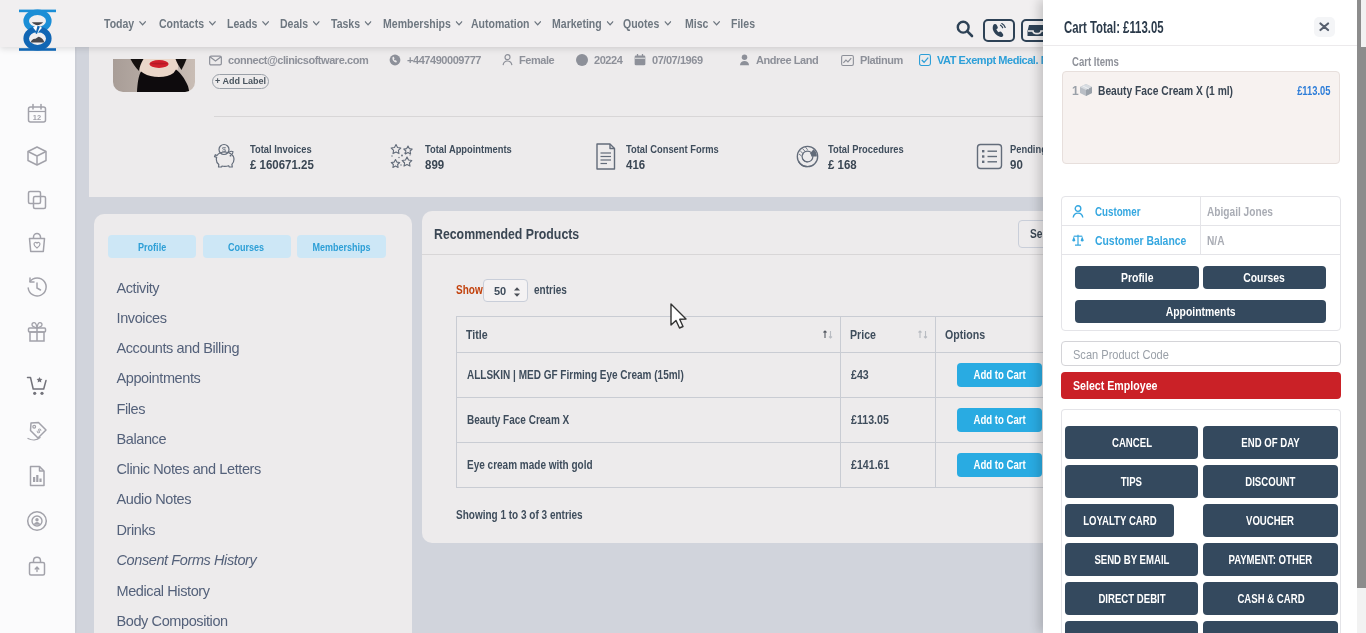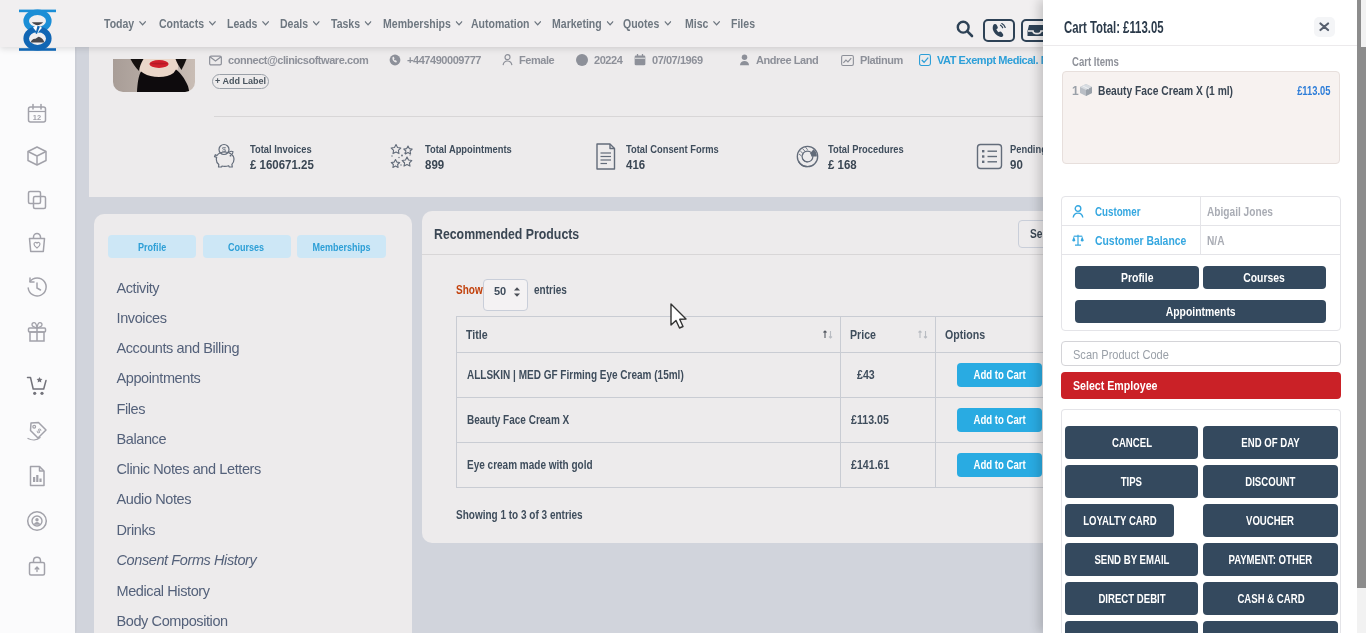--- a/index.html
+++ b/index.html
@@ -211,21 +211,21 @@
   <div class="mitem" style="top:368.5px;">Medical History</div>
   <div class="mitem" style="top:399px;">Body Composition</div>
 </div>
 <div id="prodcard">
   <div id="prodhead"></div>
   <div id="prodtitle"><span class="cx" style="transform:scaleX(.85);">Recommended Products</span></div>
   <div id="selbtn">
       <span class="cx" style="transform:scaleX(.85);">Select Columns</span>
     </div>
   <div class="abs" style="left:34px;top:72px;font-size:12.5px;font-weight:bold;color:#c2410c;"><span class="cx">Show</span></div>
-  <div class="abs" style="left:61px;top:68px;width:45px;height:32px;border:1px solid #c9ced9;border-radius:4px;background:#f4f2f3;">
+  <div class="abs" style="left:61px;top:68px;width:45px;height:23px;border:1px solid #c9ced9;border-radius:4px;background:#f4f2f3;">
     <span style="position:absolute;left:10px;top:5px;font-size:11px;color:#3f4d5c;font-weight:bold;">50</span>
     <svg style="position:absolute;right:6px;top:5.5px;width:8px;height:12px;" viewBox="0 0 8 12">
         <path d="M1 4.6 4 1.2 7 4.6z" fill="#4a4f57"></path>
         <path d="M1 7.4 4 10.8 7 7.4z" fill="#4a4f57"></path>
       </svg>
   </div>
   <div class="abs" style="left:112px;top:72px;font-size:12.5px;font-weight:bold;color:#3f4d5c;"><span class="cx">entries</span></div>
 
   <div class="abs" style="left:34px;top:105px;width:885px;height:171px;">
     <table style="border-collapse:collapse;width:885px;height:171px;table-layout:fixed;font-family:'Liberation Sans',sans-serif;">
@@ -240,21 +240,21 @@
         <th style="width:95px;border:1px solid #c9ccd3;text-align:left;padding-left:9px;font-size:12.5px;color:#3f4d5c;position:relative;"><span class="cx" style="transform:scaleX(.85);">Price</span>
           <svg style="position:absolute;right:6px;top:12px;width:12px;height:11px;" viewBox="0 0 12 11">
                 <path d="M3 9V2M1.5 3.5 3 2l1.5 1.5" fill="none" stroke="#b9bcc2" stroke-width="1.1"></path>
                 <path d="M8.5 2v7M7 7.5 8.5 9 10 7.5" fill="none" stroke="#b9bcc2" stroke-width="1.1"></path>
               </svg>
         </th>
         <th style="border:1px solid #c9ccd3;text-align:left;padding-left:9px;font-size:12.5px;color:#3f4d5c;"><span class="cx" style="transform:scaleX(.85);">Options</span></th>
       </tr>
       <tr style="height:45px;">
         <td style="border:1px solid #c9ccd3;padding-left:10px;font-size:12.5px;color:#3f4d5c;font-weight:bold;"><span class="cx" style="transform:scaleX(.8);">ALLSKIN | MED GF Firming Eye Cream (15ml)</span></td>
-        <td style="border:1px solid #c9ccd3;padding-left:16px;font-size:12.5px;color:#3f4d5c;font-weight:bold;margin-top:30px;"><span class="cx" style="transform:scaleX(.85);">£43</span></td>
+        <td style="border:1px solid #c9ccd3;padding-left:10px;font-size:12.5px;color:#3f4d5c;font-weight:bold;margin-top:30px;"><span class="cx" style="transform:scaleX(.85);">£43</span></td>
         <td style="border:1px solid #c9ccd3;">
               <div class="cartbtn">
                 <span class="cxc">Add to Cart</span>
               </div>
             </td>
       </tr>
       <tr style="height:45px;">
         <td style="border:1px solid #c9ccd3;padding-left:10px;font-size:12.5px;color:#3f4d5c;font-weight:bold;"><span class="cx" style="transform:scaleX(.8);">Beauty Face Cream X</span></td>
         <td style="border:1px solid #c9ccd3;padding-left:10px;font-size:12.5px;color:#3f4d5c;font-weight:bold;"><span class="cx" style="transform:scaleX(.85);">£113.05</span></td>
         <td style="border:1px solid #c9ccd3;">

